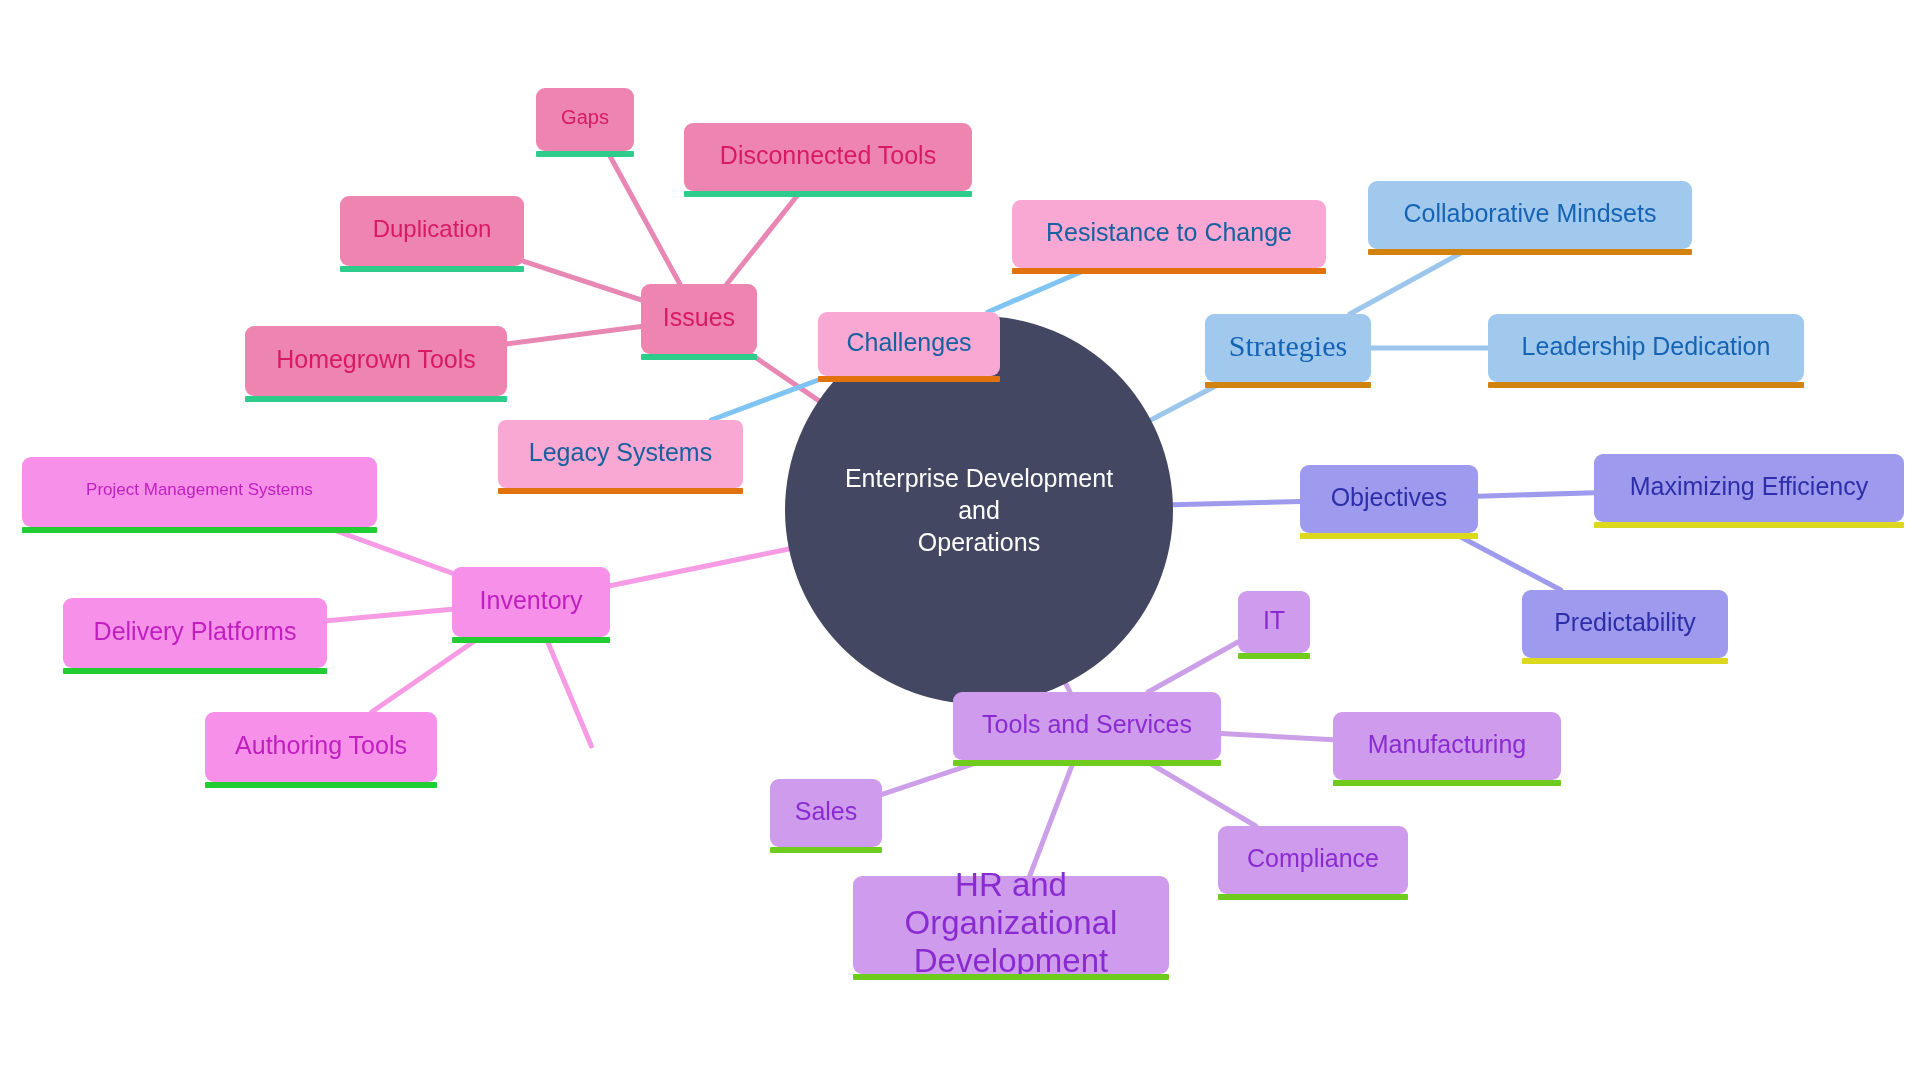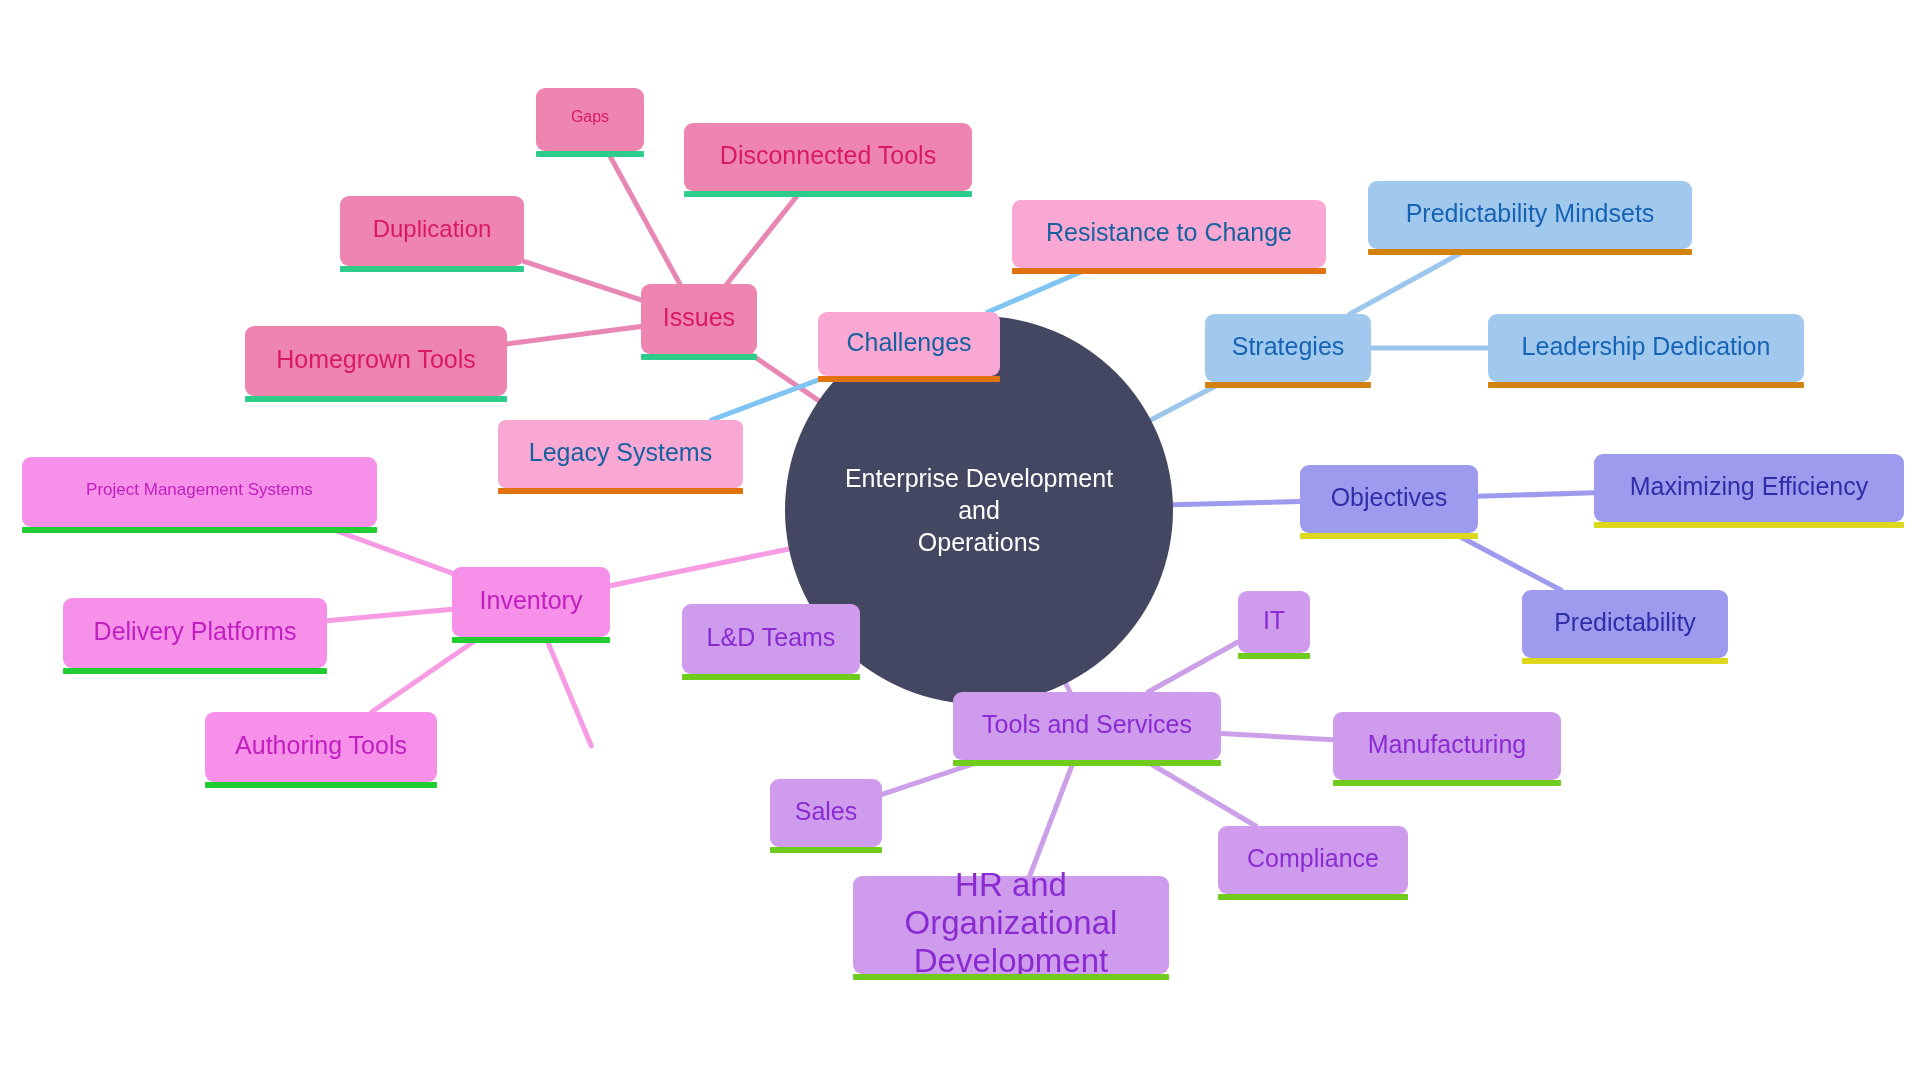--- a/index.html
+++ b/index.html
@@ -107,39 +107,38 @@
       <line x1="1221" y1="733.4444444444445" x2="1333" y2="739.6666666666666" stroke="#CBA0E8" stroke-width="5" class="edge"></line>
       <line x1="985" y1="760" x2="882" y2="794.3333333333334" stroke="#CBA0E8" stroke-width="5" class="edge"></line>
       <line x1="1144.3432835820895" y1="760" x2="1255.6567164179105" y2="826" stroke="#CBA0E8" stroke-width="5" class="edge"></line>
       <line x1="1074.0150753768844" y1="760" x2="1029.713567839196" y2="876" stroke="#CBA0E8" stroke-width="5" class="edge"></line>
     </svg>
   <div id="nodes">
     <div class="root" id="root-node" style="left: 785px; top: 316px; width: 388px; height: 388px; background: rgb(67, 71, 97); color: rgb(255, 255, 255);">
       <span class="lbl">Enterprise Development and
 Operations</span>
     </div>
-  <div class="node t-issues" style="left: 536px; top: 88px; width: 108px; height: 63px; font-size: 16px;"><span class="lbl">Gaps</span></div>
+  <div class="node t-issues" style="left: 536px; top: 88px; width: 98px; height: 63px; font-size: 20px;"><span class="lbl">Gaps</span></div>
       <div class="node t-issues" style="left: 684px; top: 123px; width: 288px; height: 68px; font-size: 25px;"><span class="lbl">Disconnected Tools</span></div>
       <div class="node t-issues" style="left: 340px; top: 196px; width: 184px; height: 70px; font-size: 24px;"><span class="lbl">Duplication</span></div>
       <div class="node t-issues" style="left: 245px; top: 326px; width: 262px; height: 70px; font-size: 25px;"><span class="lbl">Homegrown Tools</span></div>
       <div class="node t-issues" style="left: 641px; top: 284px; width: 116px; height: 70px; font-size: 25px;"><span class="lbl">Issues</span></div>
       <div class="node t-challenges" style="left: 498px; top: 420px; width: 245px; height: 68px; font-size: 25px; border-radius: 8px;"><span class="lbl">Legacy Systems</span></div>
       <div class="node t-challenges" style="left: 818px; top: 312px; width: 182px; height: 64px; font-size: 25px;"><span class="lbl">Challenges</span></div>
       <div class="node t-challenges" style="left: 1012px; top: 200px; width: 314px; height: 68px; font-size: 25px;"><span class="lbl">Resistance to Change</span></div>
-      <div class="node t-strategies" style="left: 1368px; top: 181px; width: 324px; height: 68px; font-size: 25px;"><span class="lbl">Predictability Mindsets</span></div>
-      <div class="node t-strategies" style="left: 1205px; top: 314px; width: 166px; height: 68px; font-size: 25px;"><span class="lbl">Strategies</span></div>
+      <div class="node t-strategies" style="left: 1368px; top: 181px; width: 324px; height: 68px; font-size: 25px;"><span class="lbl">Collaborative Mindsets</span></div>
+      <div class="node t-strategies" style="left: 1205px; top: 314px; width: 166px; height: 68px; font-size: 30px; font-family: Liberation Serif, serif;"><span class="lbl">Strategies</span></div>
       <div class="node t-strategies" style="left: 1488px; top: 314px; width: 316px; height: 68px; font-size: 25px;"><span class="lbl">Leadership Dedication</span></div>
       <div class="node t-objectives" style="left: 1300px; top: 465px; width: 178px; height: 68px; font-size: 25px;"><span class="lbl">Objectives</span></div>
       <div class="node t-objectives" style="left: 1594px; top: 454px; width: 310px; height: 68px; font-size: 25px;"><span class="lbl">Maximizing Efficiency</span></div>
       <div class="node t-objectives" style="left: 1522px; top: 590px; width: 206px; height: 68px; font-size: 25px;"><span class="lbl">Predictability</span></div>
       <div class="node t-inventory" style="left: 22px; top: 457px; width: 355px; height: 70px; font-size: 17px;"><span class="lbl">Project Management Systems</span></div>
       <div class="node t-inventory" style="left: 63px; top: 598px; width: 264px; height: 70px; font-size: 25px;"><span class="lbl">Delivery Platforms</span></div>
       <div class="node t-inventory" style="left: 452px; top: 567px; width: 158px; height: 70px; font-size: 25px;"><span class="lbl">Inventory</span></div>
       <div class="node t-inventory" style="left: 205px; top: 712px; width: 232px; height: 70px; font-size: 25px;"><span class="lbl">Authoring Tools</span></div>
-      <div class="node t-tools" style="left: 682px; top: 604px; width: 178px; height: 70px; font-size: 25px;"><span class="lbl">L&amp;D Teams</span></div>
       <div class="node t-tools" style="left: 953px; top: 692px; width: 268px; height: 68px; font-size: 25px;"><span class="lbl">Tools and Services</span></div>
       <div class="node t-tools" style="left: 1238px; top: 591px; width: 72px; height: 62px; font-size: 25px;"><span class="lbl">IT</span></div>
       <div class="node t-tools" style="left: 1333px; top: 712px; width: 228px; height: 68px; font-size: 25px;"><span class="lbl">Manufacturing</span></div>
       <div class="node t-tools" style="left: 770px; top: 779px; width: 112px; height: 68px; font-size: 25px;"><span class="lbl">Sales</span></div>
       <div class="node t-tools" style="left: 1218px; top: 826px; width: 190px; height: 68px; font-size: 25px;"><span class="lbl">Compliance</span></div>
       <div class="node t-tools" style="left: 853px; top: 876px; width: 316px; height: 98px; font-size: 33px;"><span class="lbl">HR and Organizational
 Development</span></div>
     </div>
 </div>
 

